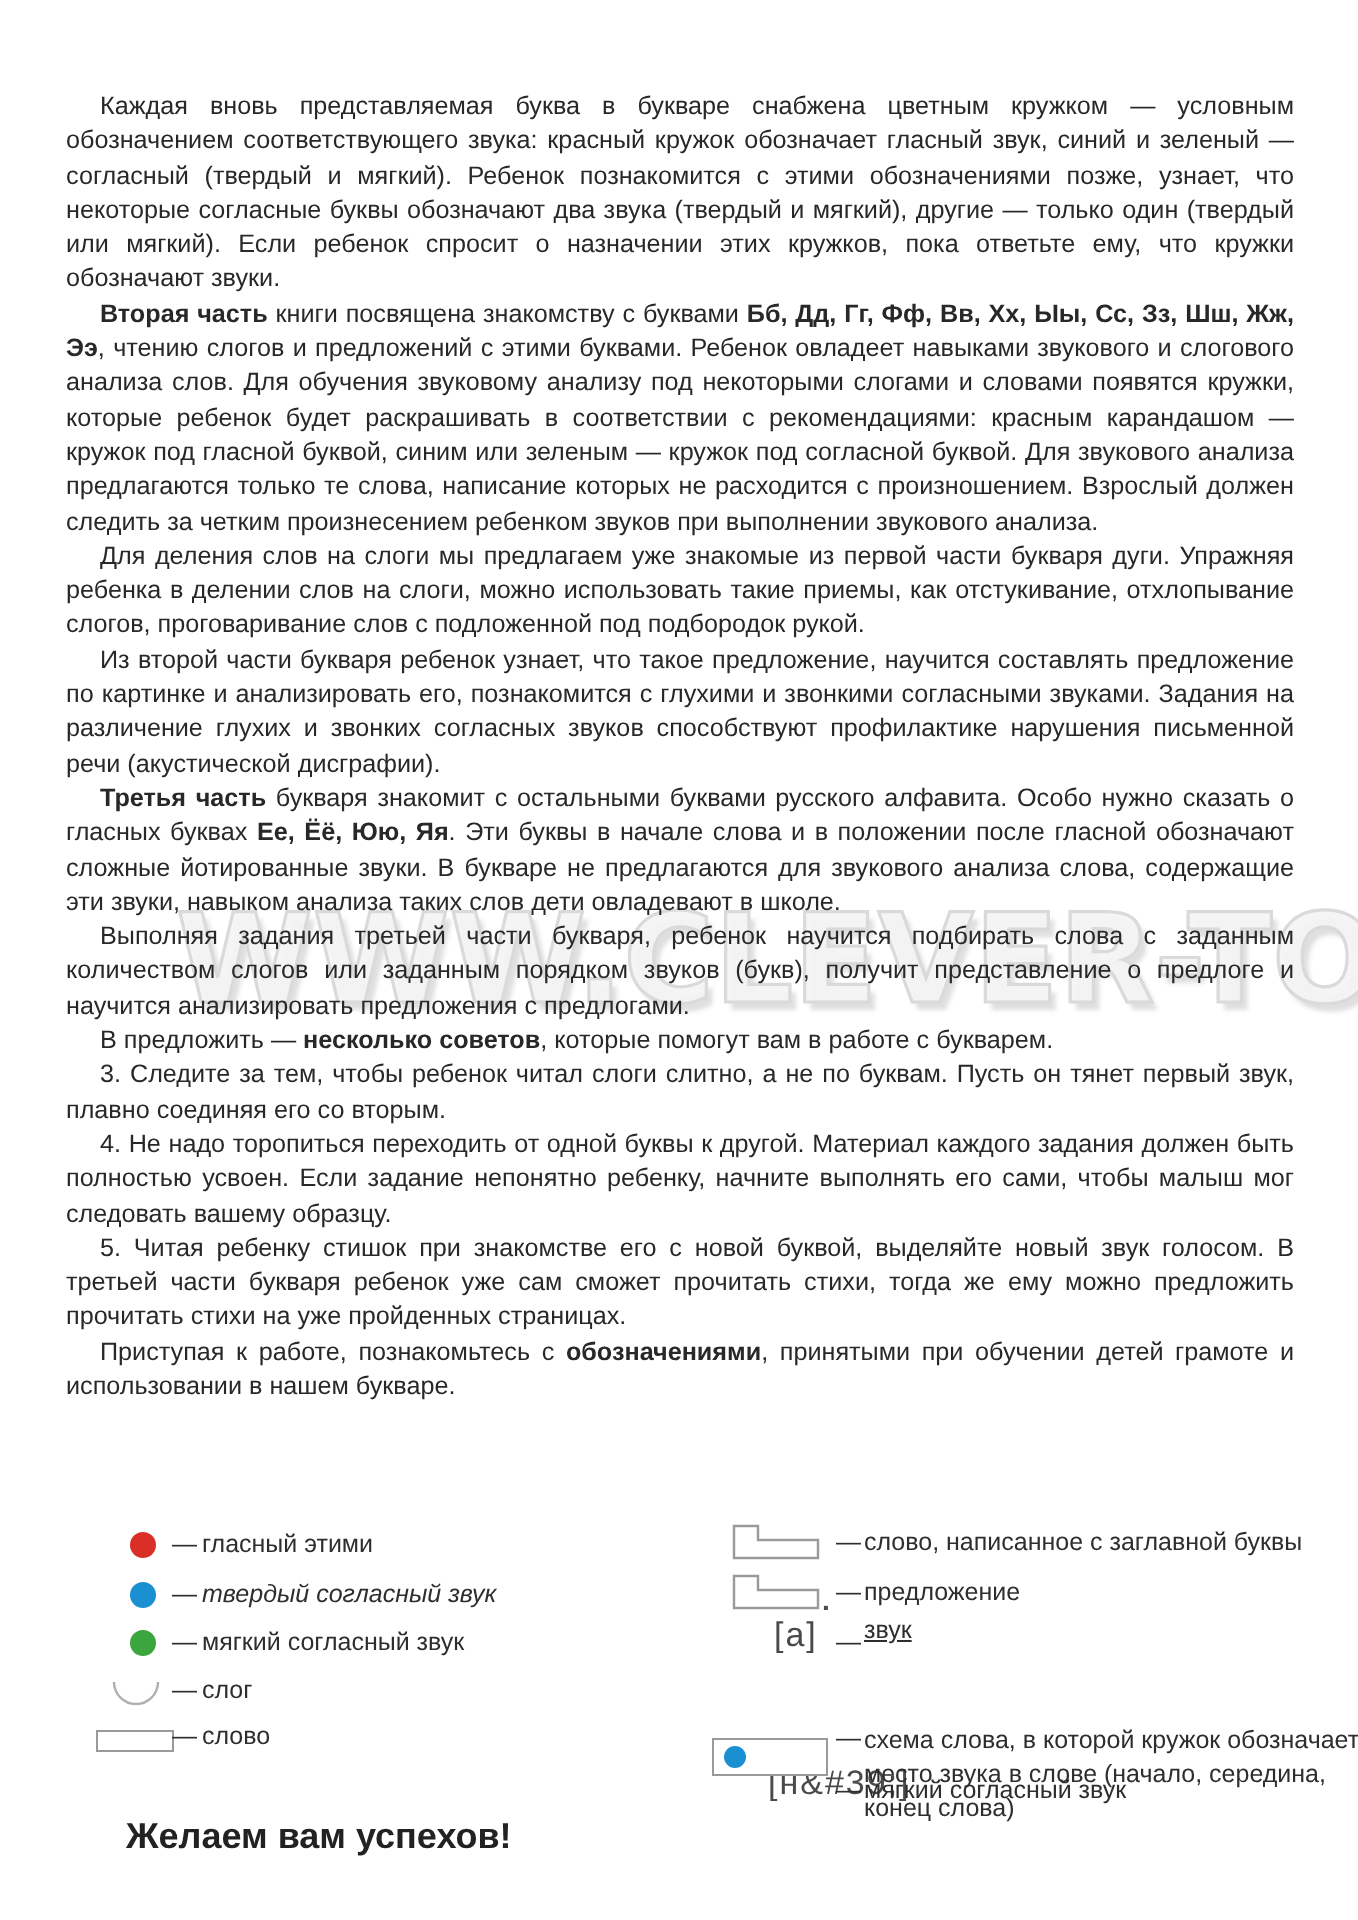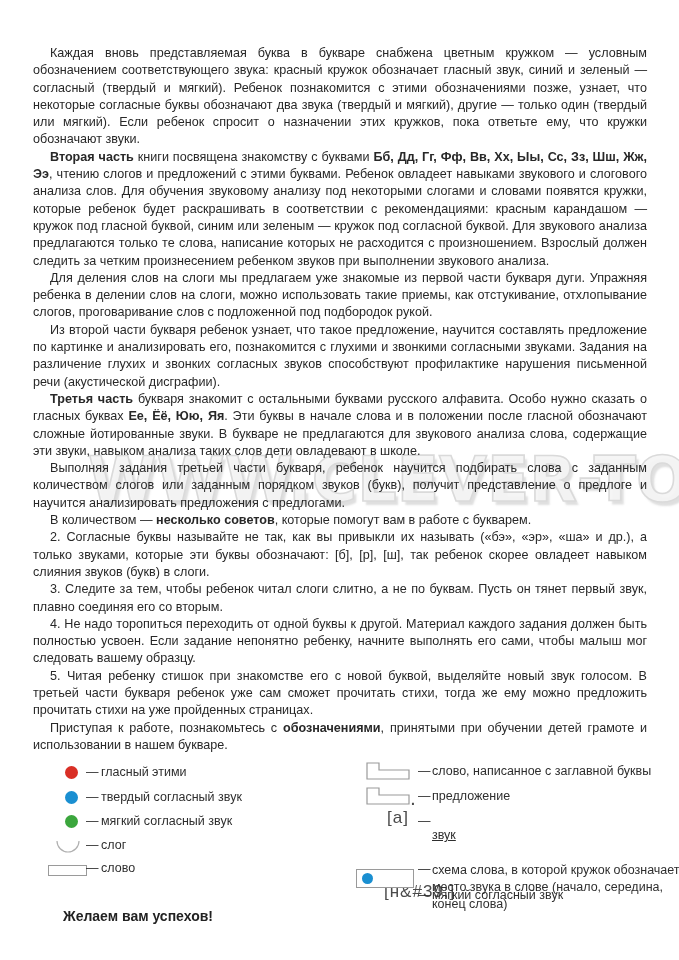--- a/index.html
+++ b/index.html
@@ -40,56 +40,55 @@
   .circle { position:absolute; width:13px; height:13px; border-radius:50%; }
   .arc-icon, .step-icon { position:absolute; }
   .word-box { position:absolute; width:37px; height:9px; border:1px solid #9a9a9a; background:#fff; }
   .schema-box { position:absolute; width:56px; height:17px; border:1px solid #9a9a9a; background:#fff; }
   .schema-dot { position:absolute; left:5px; top:3px; width:11px; height:11px; border-radius:50%; }
   .bracket-symbol { position:absolute; font-size:17px; color:#4a4a4a; letter-spacing:1px; }
   .period { position:absolute; font-weight:bold; font-size:14px; color:#4a4a4a; }
 
   .closing {
     position:absolute; top:908px; left:63px; z-index:2;
-    font-size:14px; font-weight:bold; color:#222;
+    font-size:18px; font-weight:bold; color:#222;
   }
 </style>
 </head>
 <body>
 
 <div class="page">
 
   <div class="watermark">WWW.CLEVER-TOY.RU</div>
 
   <div class="text-block">
     <p><span>Каждая вновь представляемая буква в букваре снабжена цветным кружком — условным обозначением соответствующего звука: красный кружок обозначает гласный звук, синий и зеленый — согласный (твердый и мягкий). Ребенок познакомится с этими обозначениями позже, узнает, что некоторые согласные буквы обозначают два звука (твердый и мягкий), другие — только один (твердый или мягкий). Если ребенок спросит о назначении этих кружков, пока ответьте ему, что кружки обозначают звуки.</span></p>
     <p><b>Вторая часть</b><span> книги посвящена знакомству с буквами </span><b>Бб, Дд, Гг, Фф, Вв, Хх, Ыы, Сс, Зз, Шш, Жж, Ээ</b><span>, чтению слогов и предложений с этими буквами. Ребенок овладеет навыками звукового и слогового анализа слов. Для обучения звуковому анализу под некоторыми слогами и словами появятся кружки, которые ребенок будет раскрашивать в соответствии с рекомендациями: красным карандашом — кружок под гласной буквой, синим или зеленым — кружок под согласной буквой. Для звукового анализа предлагаются только те слова, написание которых не расходится с произношением. Взрослый должен следить за четким произнесением ребенком звуков при выполнении звукового анализа.</span></p>
     <p><span>Для деления слов на слоги мы предлагаем уже знакомые из первой части букваря дуги. Упражняя ребенка в делении слов на слоги, можно использовать такие приемы, как отстукивание, отхлопывание слогов, проговаривание слов с подложенной под подбородок рукой.</span></p>
     <p><span>Из второй части букваря ребенок узнает, что такое предложение, научится составлять предложение по картинке и анализировать его, познакомится с глухими и звонкими согласными звуками. Задания на различение глухих и звонких согласных звуков способствуют профилактике нарушения письменной речи (акустической дисграфии).</span></p>
     <p><b>Третья часть</b><span> букваря знакомит с остальными буквами русского алфавита. Особо нужно сказать о гласных буквах </span><b>Ее, Ёё, Юю, Яя</b><span>. Эти буквы в начале слова и в положении после гласной обозначают сложные йотированные звуки. В букваре не предлагаются для звукового анализа слова, содержащие эти звуки, навыком анализа таких слов дети овладевают в школе.</span></p>
     <p><span>Выполняя задания третьей части букваря, ребенок научится подбирать слова с заданным количеством слогов или заданным порядком звуков (букв), получит представление о предлоге и научится анализировать предложения с предлогами.</span></p>
-    <p><span>В количеством — </span><b>несколько советов</b><span>, которые помогут вам в работе с букварем.</span></p>
-    <p><span>2. Согласные буквы называйте не так, как вы привыкли их называть («бэ», «эр», «ша» и др.), а только звуками, которые эти буквы обозначают: [б], [р], [ш], так ребенок скорее овладеет навыком слияния звуков (букв) в слоги.</span></p>
+    <p><span>В предложить — </span><b>несколько советов</b><span>, которые помогут вам в работе с букварем.</span></p>
     <p><span>3. Следите за тем, чтобы ребенок читал слоги слитно, а не по буквам. Пусть он тянет первый звук, плавно соединяя его со вторым.</span></p>
     <p><span>4. Не надо торопиться переходить от одной буквы к другой. Материал каждого задания должен быть полностью усвоен. Если задание непонятно ребенку, начните выполнять его сами, чтобы малыш мог следовать вашему образцу.</span></p>
     <p><span>5. Читая ребенку стишок при знакомстве его с новой буквой, выделяйте новый звук голосом. В третьей части букваря ребенок уже сам сможет прочитать стихи, тогда же ему можно предложить прочитать стихи на уже пройденных страницах.</span></p>
     <p><span>Приступая к работе, познакомьтесь с </span><b>обозначениями</b><span>, принятыми при обучении детей грамоте и использовании в нашем букваре.</span></p>
   </div>
 
   <div class="legend">
 
     <div class="lg-row" style="left:0; top:765px; width:340px;">
       <span class="circle" style="left: 65px; top: 1px; background: rgb(217, 47, 38);"></span>
       <span class="lg-dash" style="left:86px;">—</span>
       <span class="lg-label" style="left:101px;">гласный этими</span>
     </div>
     <div class="lg-row" style="left:0; top:790px; width:340px;">
       <span class="circle" style="left: 65px; top: 1px; background: rgb(26, 143, 209);"></span>
       <span class="lg-dash" style="left:86px;">—</span>
-      <span class="lg-label" style="left:101px;">твердый согласный звук</span>
+      <span class="lg-label" style="left:101px;font-style:italic;">твердый согласный звук</span>
     </div>
     <div class="lg-row" style="left:0; top:814px; width:340px;">
       <span class="circle" style="left: 65px; top: 1px; background: rgb(59, 166, 61);"></span>
       <span class="lg-dash" style="left:86px;">—</span>
       <span class="lg-label" style="left:101px;">мягкий согласный звук</span>
     </div>
     <div class="lg-row" style="left:0; top:838px; width:340px;">
       <svg class="arc-icon" style="left:56px; top:2px;" width="24" height="14">
         <path d="M1 1 A11 11 0 0 0 23 1" fill="none" stroke="#b0b0b0" stroke-width="1.2"></path>
       </svg>
@@ -113,21 +112,21 @@
       <svg class="step-icon" style="left:26px; top:0;" width="45" height="19">
         <path d="M1 1 H13 V8 H43 V17 H1 Z" fill="#ffffff" stroke="#9a9a9a" stroke-width="1.2"></path>
       </svg>
       <span class="period" style="left:71px; top:5px;">.</span>
       <span class="lg-dash" style="left:78px; top:2px;">—</span>
       <span class="lg-label" style="left:92px; top:2px;">предложение</span>
     </div>
     <div class="lg-row" style="left:340px; top:808px; width:339px;">
       <span class="bracket-symbol" style="left:47px; top:0;">[а]</span>
       <span class="lg-dash" style="left:78px; top:6px;">—</span>
-      <span class="lg-label" style="left:92px; top:20px;text-decoration:underline;">звук</span>
+      <span class="lg-label" style="left:92px; top:0;text-decoration:underline;">звук</span>
     </div>
     <div class="lg-row" style="left:340px; top:835px; width:339px;margin-top:47px;">
       <span class="bracket-symbol" style="left:44px; top:0;">[н&amp;#39;]</span>
       <span class="lg-dash" style="left:78px; top:6px;">—</span>
       <span class="lg-label" style="left:92px; top:6px;">мягкий согласный звук</span>
     </div>
     <div class="lg-row" style="left:340px; top:862px; width:339px; height:60px;">
       <span class="schema-box" style="left:16px; top:7px;">
         <span class="schema-dot" style="background: rgb(26, 143, 209);"></span>
       </span>

